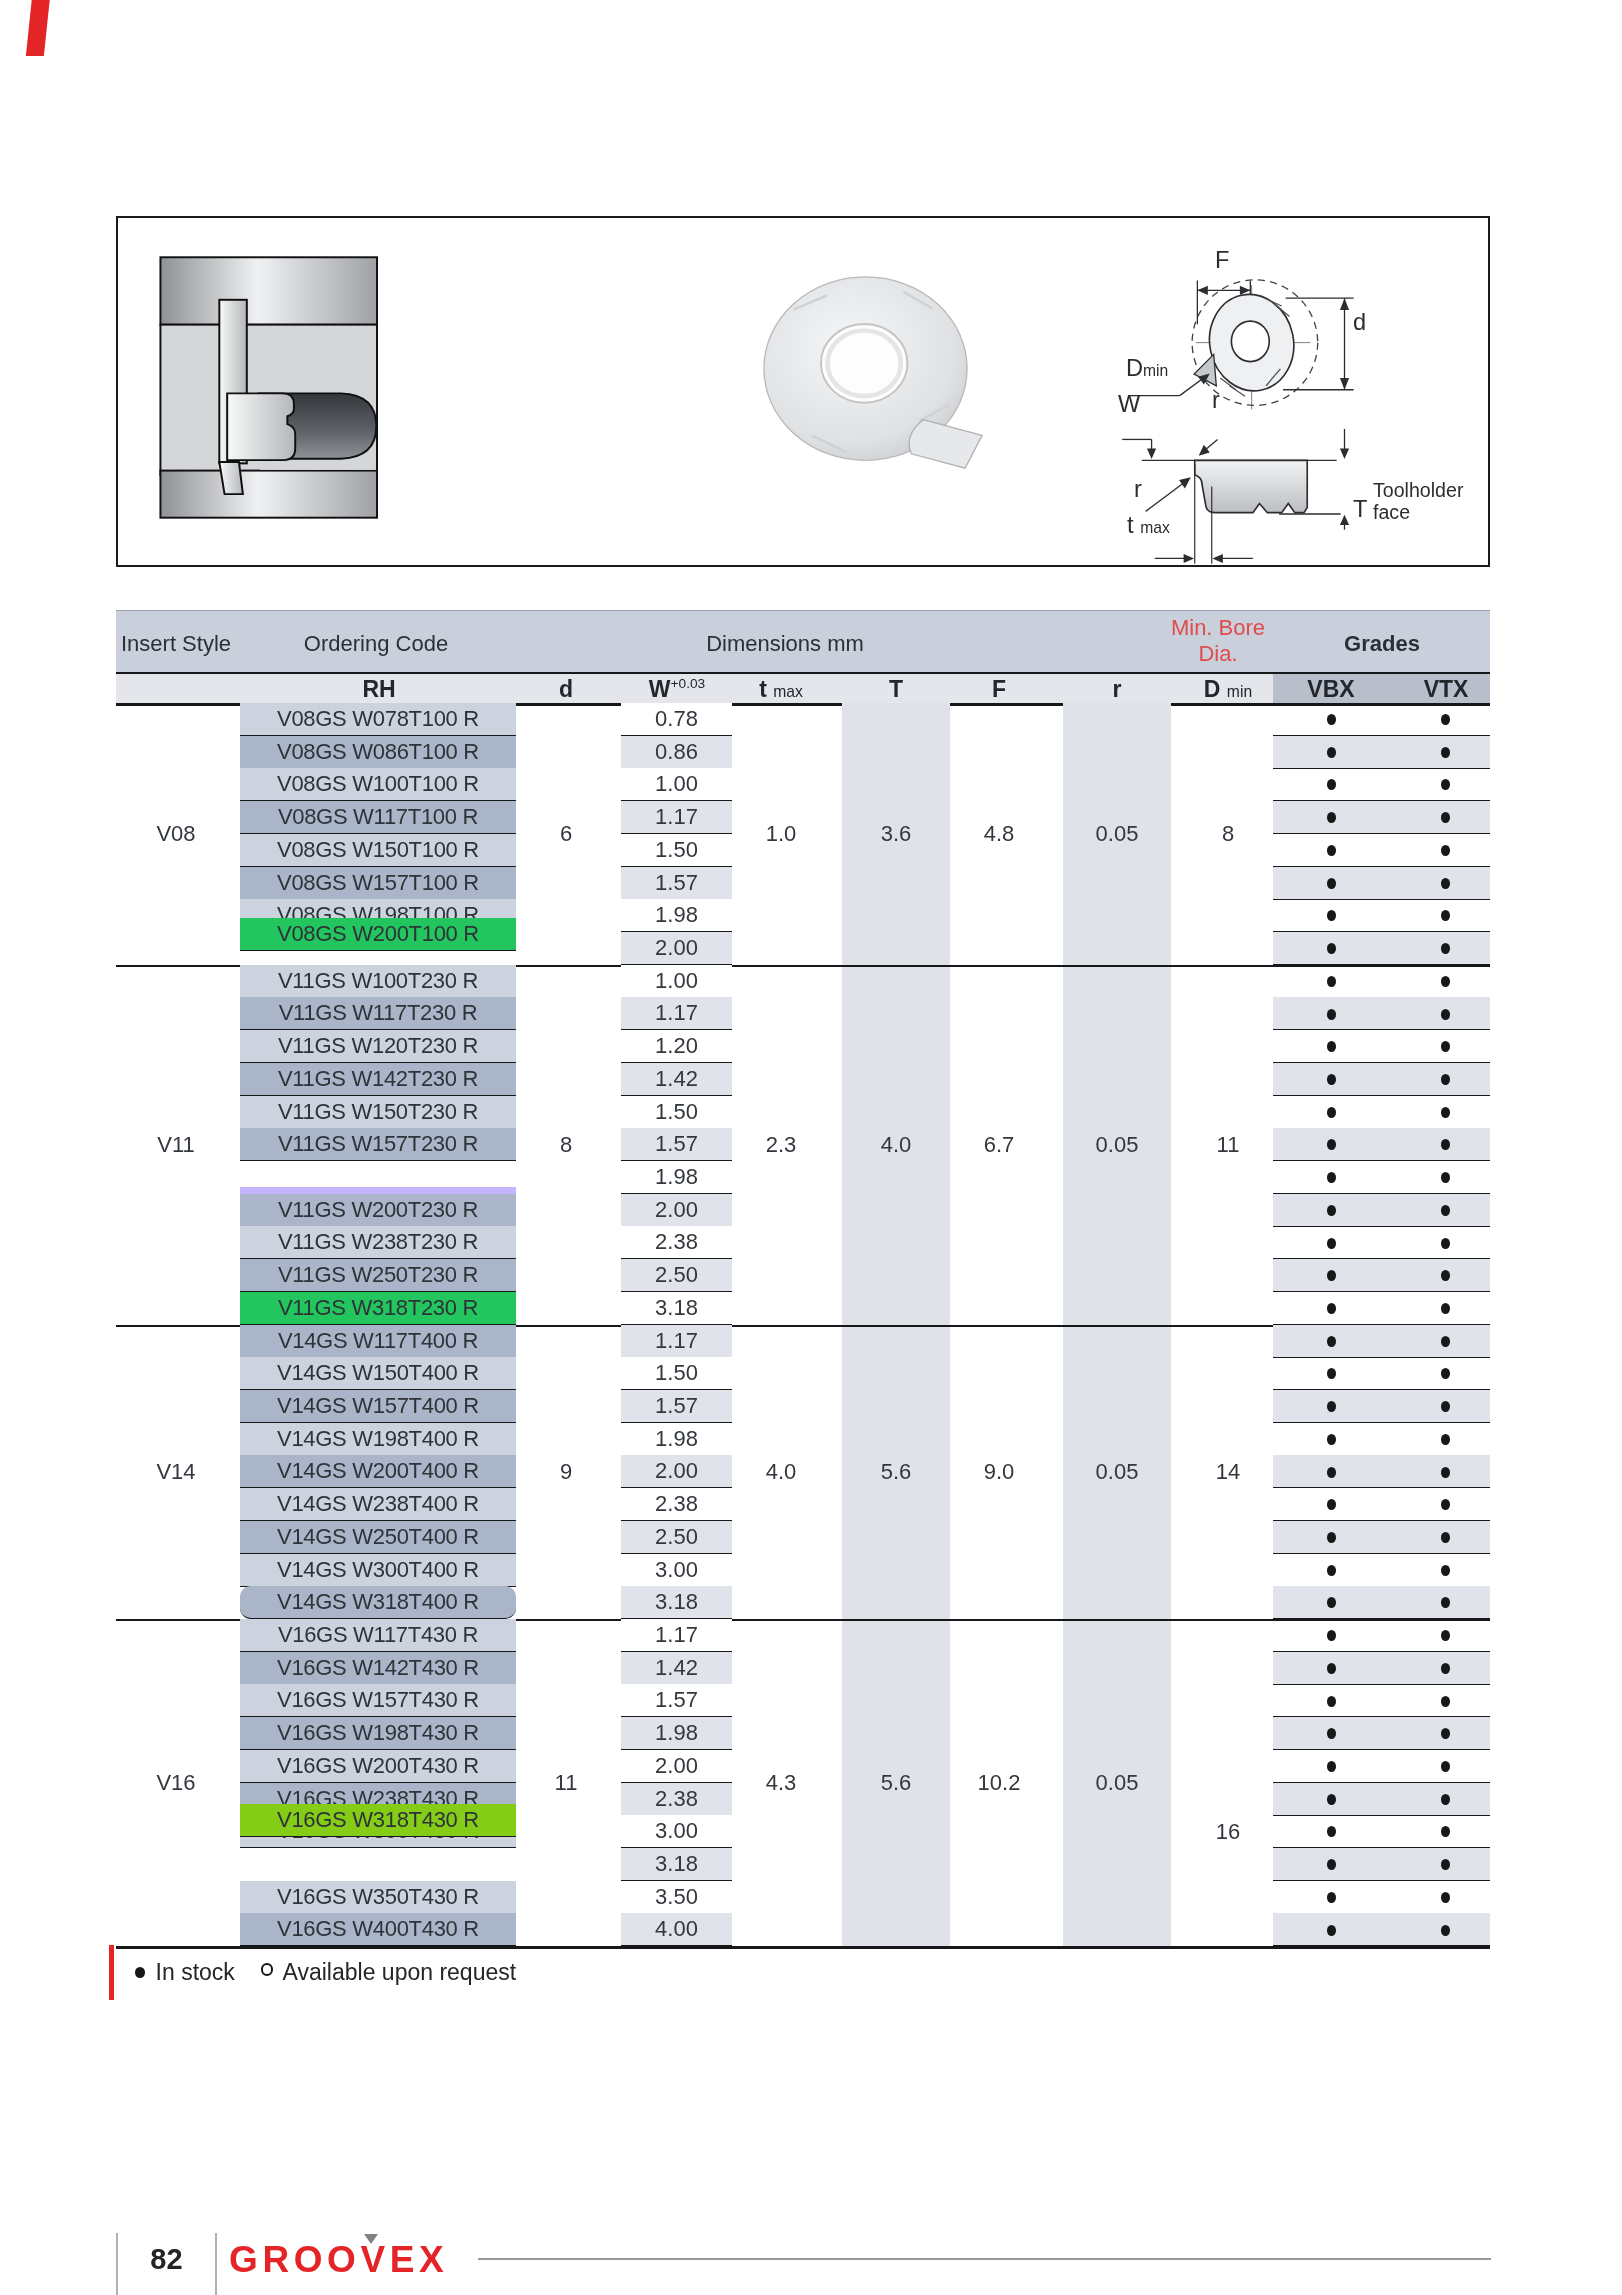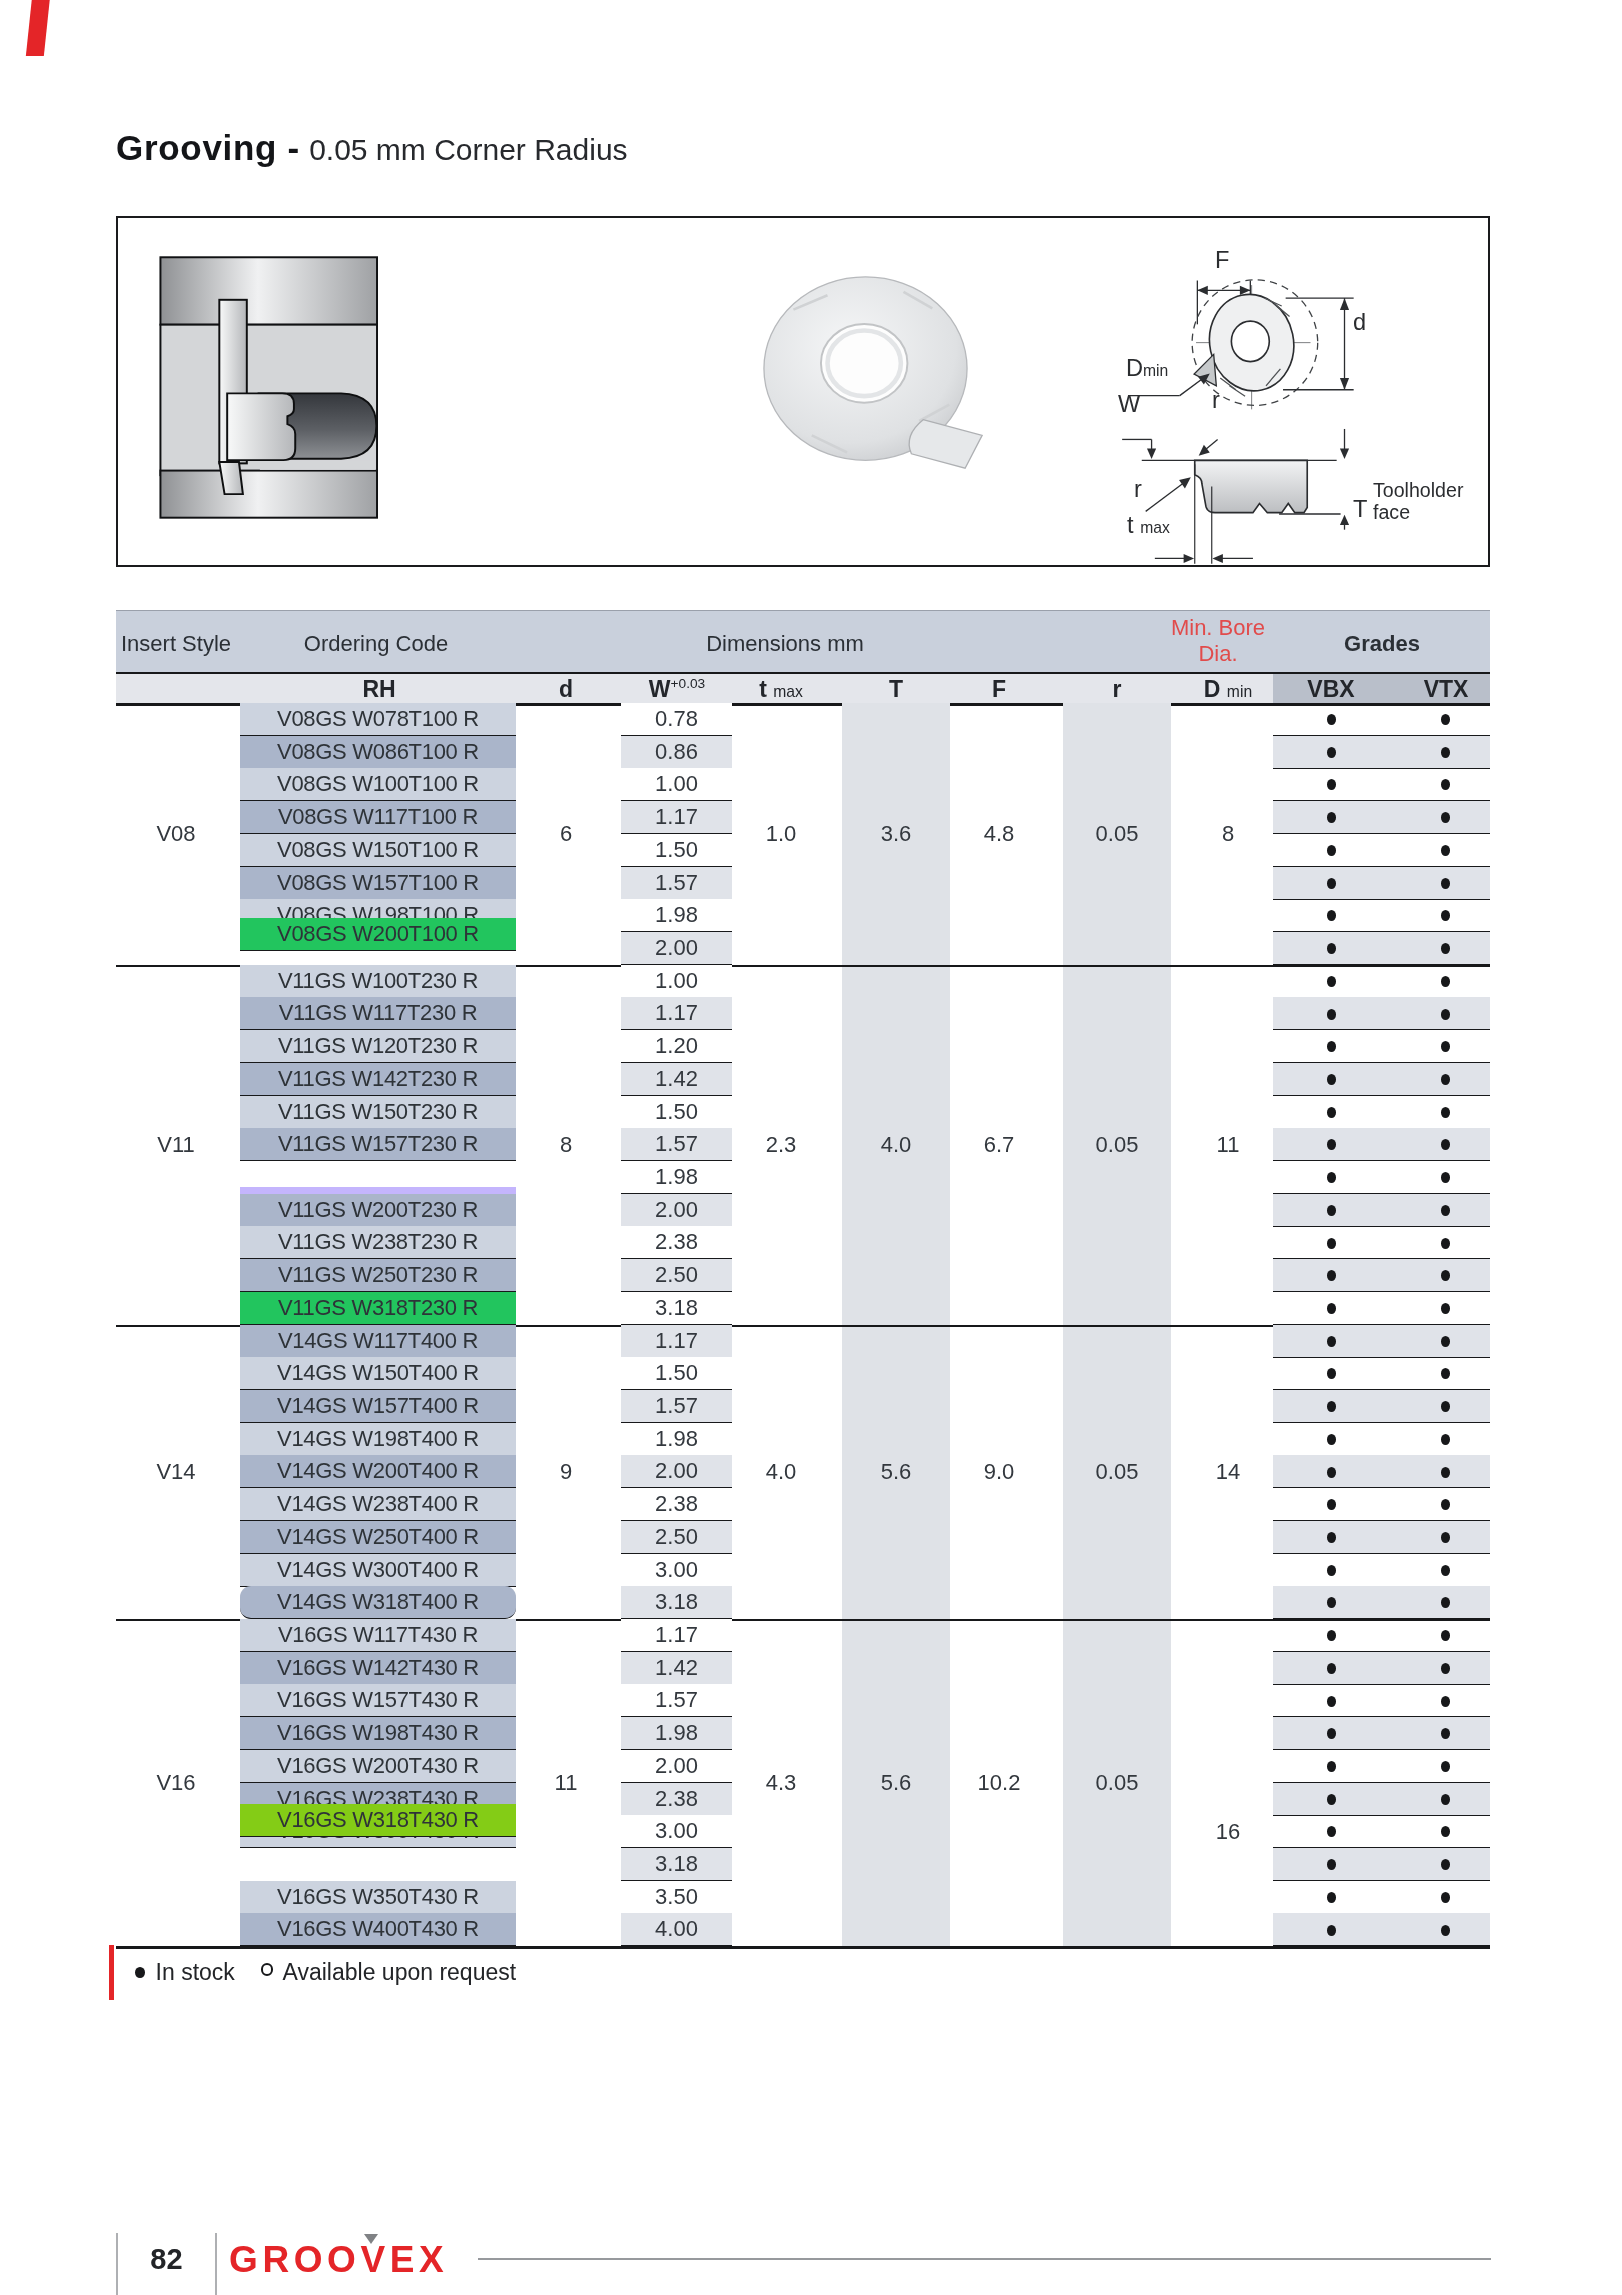--- a/index.html
+++ b/index.html
@@ -59,24 +59,20 @@
         border-right:7.2px solid transparent;border-top:10.5px solid #808285;}
   .frule{position:absolute;left:478px;top:2258px;width:1013px;height:2px;background:#97999d;}
 </style>
 </head>
 <body>
 
 <div id="page">
 
   <div class="corner-mark"></div>
 
-  <div class="title">
-    <span class="bold">Grooving -</span>
-    <span class="rest">0.05 mm Corner Radius</span>
-  </div>
 
   <div class="diagram-box">
 
     <svg class="abs" style="left:41px;top:36px;" width="226" height="265" viewBox="240 385 345 405">
       <defs>
         <linearGradient id="mg" x1="0" y1="0" x2="1" y2="0">
           <stop offset="0" stop-color="#8f9194"></stop>
             <stop offset="0.45" stop-color="#f0f1f2"></stop>
             <stop offset="1" stop-color="#9fa1a4"></stop>
         </linearGradient>

